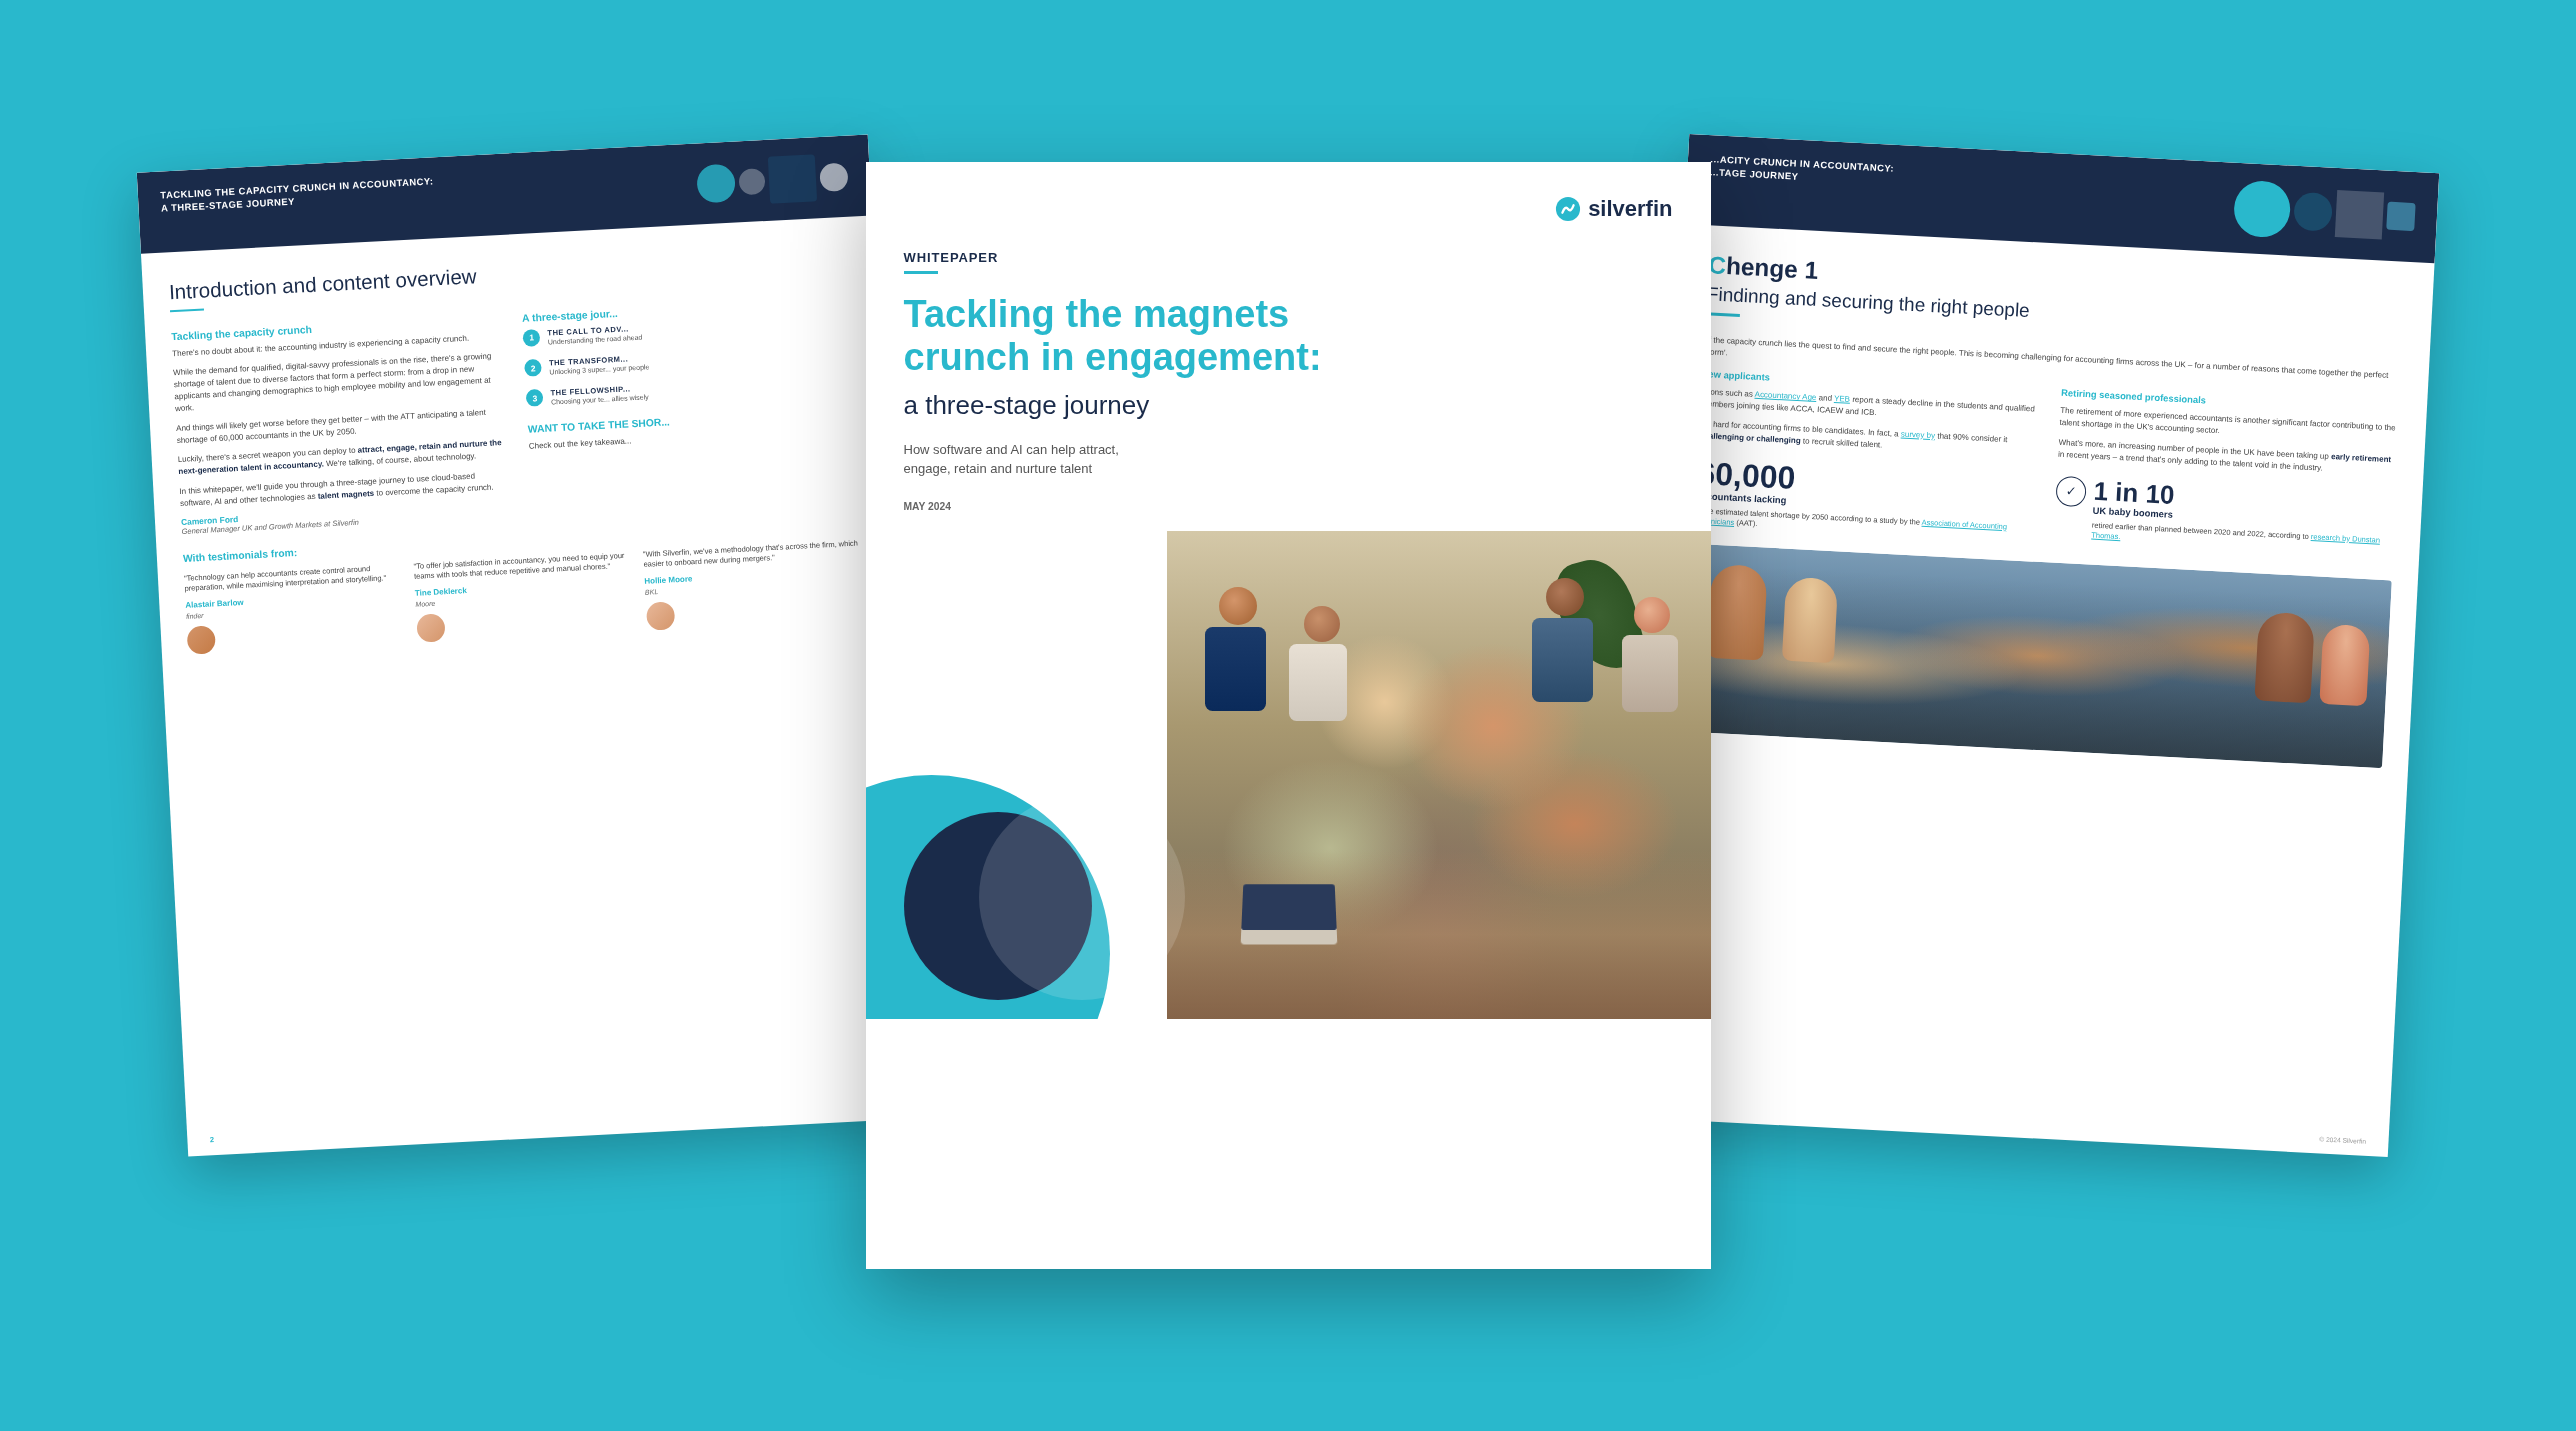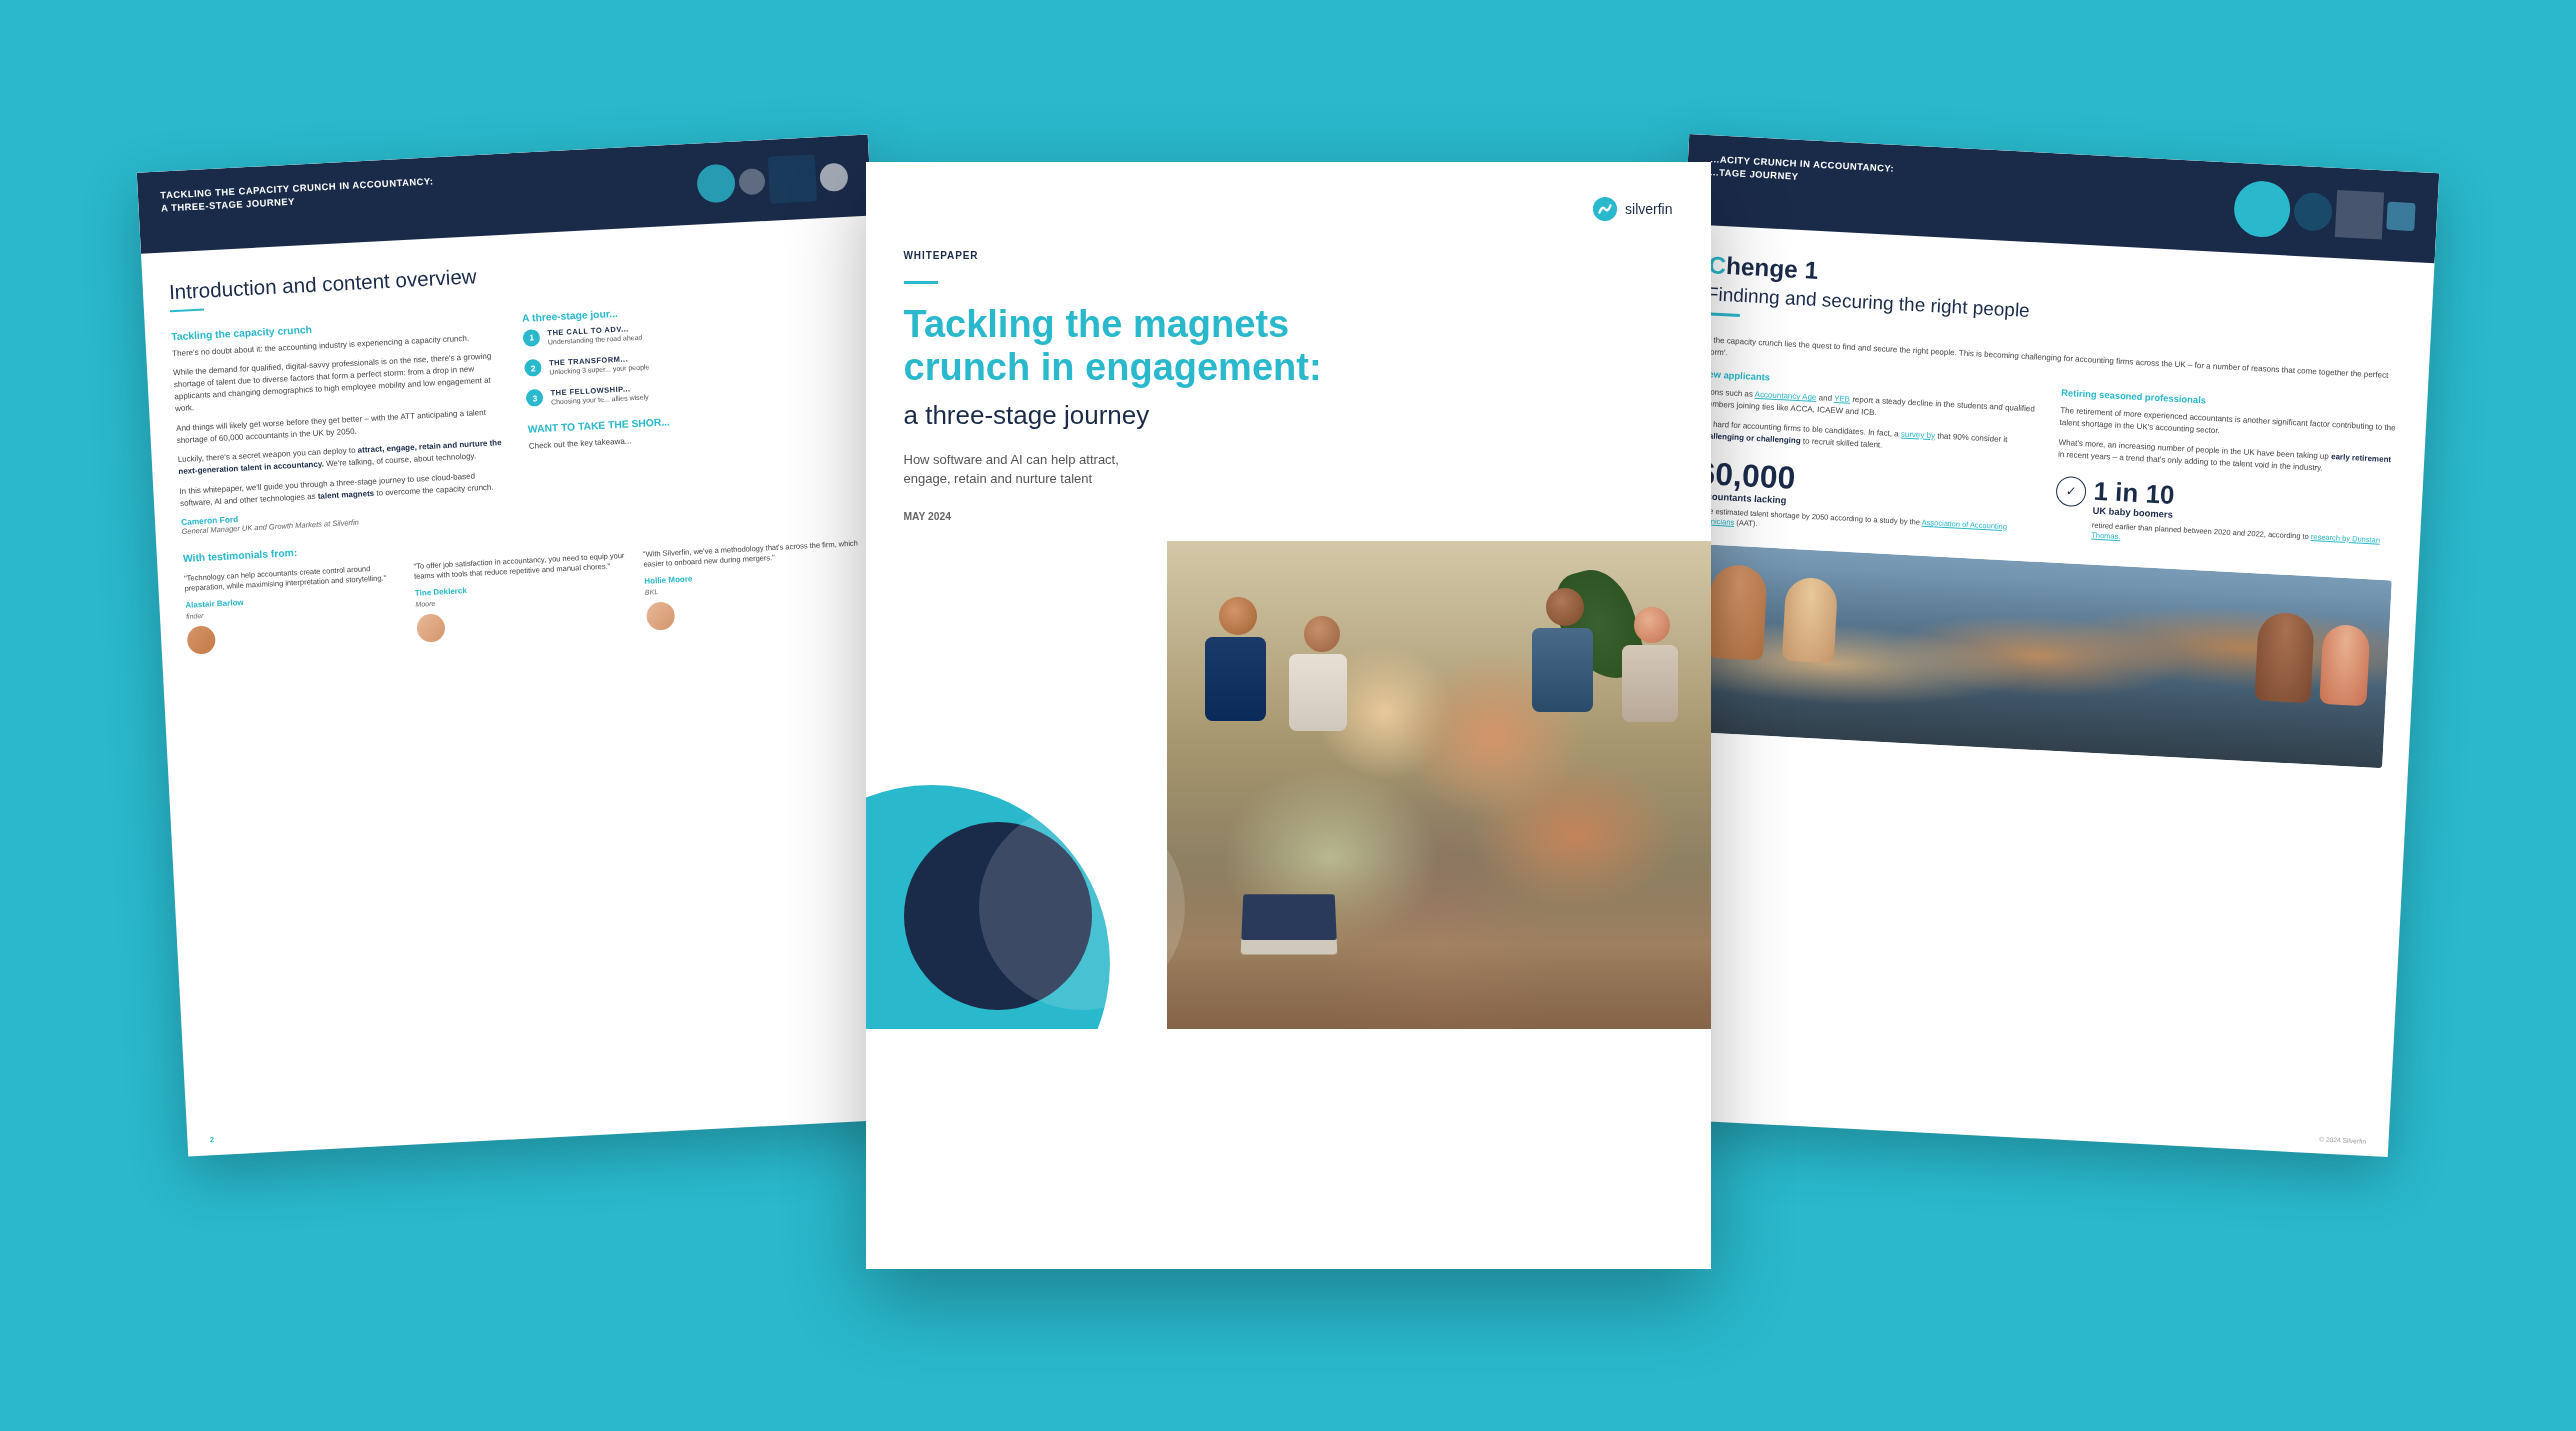--- a/index.html
+++ b/index.html
@@ -355,31 +355,31 @@
       margin-bottom: 28px;
     }
 
     .logo-icon {
       width: 26px;
       height: 26px;
       margin-right: 7.5px;
     }
 
     .logo-text {
-      font-size: 14px;
-      font-weight: 400;
+      font-size: 22px;
+      font-weight: 700;
       color: #1a2b4a;
     }
 
     .whitepaper-label {
-      font-size: 10px;
+      font-size: 13px;
       font-weight: 700;
       letter-spacing: 0.9px;
       color: #1a2b4a;
-      margin-bottom: 20px;
+      margin-bottom: 6px;
     }
 
     .blue-rule {
       width: 34px;
       height: 2.8px;
       background: #29b8cc;
       margin-bottom: 19px;
     }
 
     .front-title {

